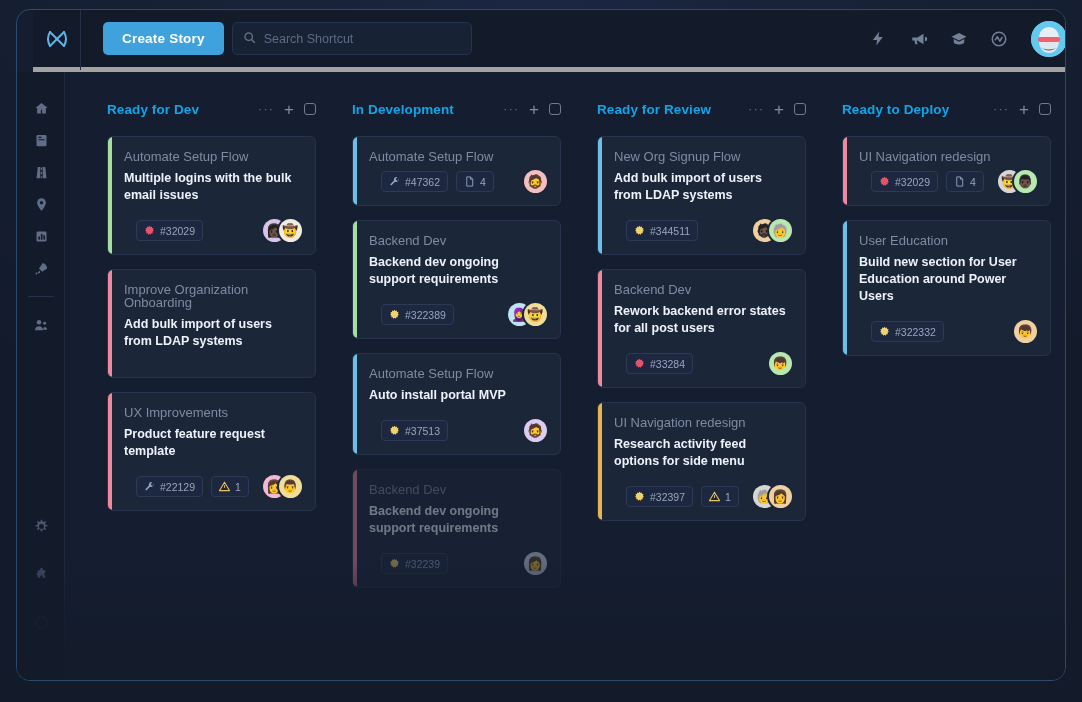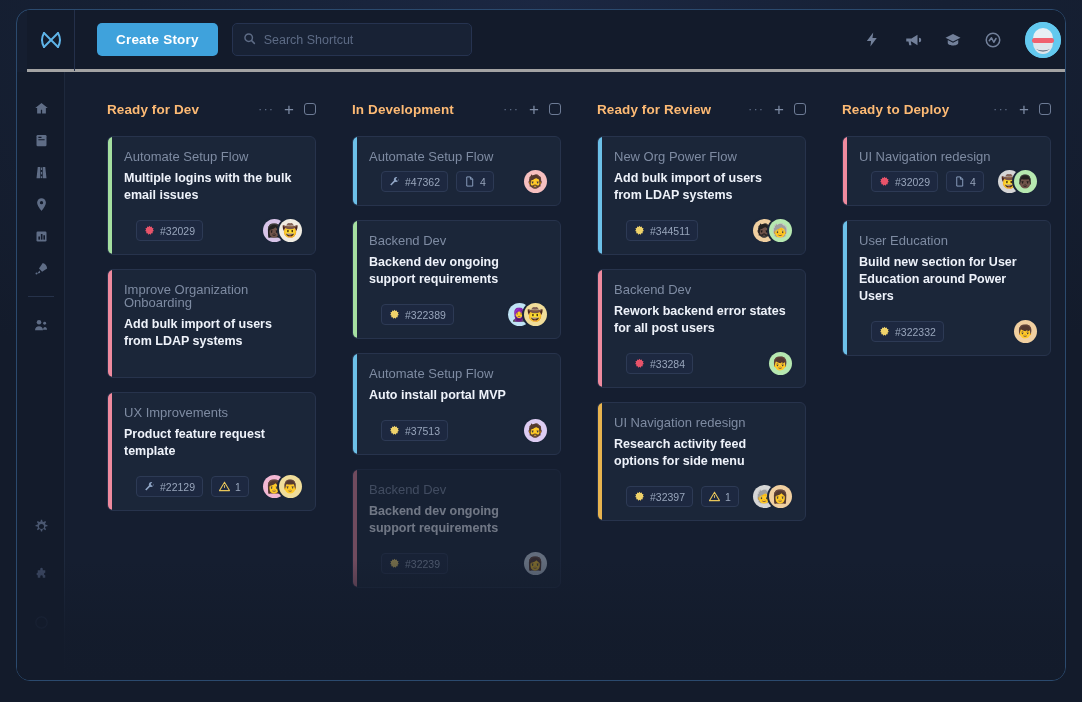--- a/index.html
+++ b/index.html
@@ -37,25 +37,25 @@
     position:absolute;
     left:0; right:0; bottom:0;
     height:120px;
     background: linear-gradient(to bottom, rgba(19,27,43,0) 0%, rgba(19,27,43,0.82) 62%, rgba(19,27,43,1) 100%);
     pointer-events:none;
   }
 
   
   #topbar {
     position: absolute;
-    left: 10px; top: 0;
+    left: 16px; top: 0;
     width: 1050px;
     height: 62px;
     background: #131b2b;
-    border-bottom: 3px solid #a3a3a3;
+    border-bottom: 5px solid #a3a3a3;
     display: flex;
     align-items: center;
   }
 
   .logo-cell {
     width: 48px;
     height: 62px;
     display: flex;
     align-items: center;
     justify-content: center;
@@ -72,21 +72,21 @@
     height: 33px;
     padding: 0 19px;
     font-size: 13.5px;
     font-weight: bold;
     font-family: "Liberation Sans", sans-serif;
     cursor: pointer;
     letter-spacing: .2px;
   }
 
   #search-wrap {
-    margin-left: 14px;
+    margin-left: 8px;
     width: 240px;
     height: 33px;
     background: #182235;
     border: 1px solid #263350;
     border-radius: 5px;
     display: flex;
     align-items: center;
     padding: 0 10px;
   }
   #search-input {
@@ -168,21 +168,21 @@
 
   .col-head {
     display: flex;
     align-items: center;
     height: 22px;
     margin-bottom: 16px;
   }
   .col-title {
     font-size: 13.5px;
     font-weight: bold;
-    color: #fdba74;
+    color: #0ea5e9;
     letter-spacing: .1px;
   }
   .col-actions {
     margin-left: auto;
     display: flex;
     align-items: center;
     gap: 10px;
   }
   .col-dots { color: #5f6d86; font-size: 13px; letter-spacing:1px; cursor:pointer; line-height:10px;}
   .col-plus { color: #7d8ba4; font-size: 17px; cursor: pointer; line-height: 13px; font-weight: 300;}
@@ -588,21 +588,21 @@
           <div class="col-head">
             <div class="col-title">Ready for Review</div>
             <div class="col-actions">
               <div class="col-dots">···</div>
               <div class="col-plus">+</div>
               <div class="col-box"></div>
             </div>
           </div>
           <div class="card">
             <div class="accent" style="background: rgb(108, 192, 232);"></div>
-            <div class="card-epic">New Org Power Flow</div>
+            <div class="card-epic">New Org Signup Flow</div>
             <div class="card-title">Add bulk import of users from LDAP systems</div>
             <div class="card-foot">
               <div class="badges">
                 <div class="badge">
                   <span class="bico">
                     <svg width="11" height="11" viewBox="0 0 24 24">
                       <path d="M12 1.5 l2.1 2.6 3.2-1.1 .4 3.4 3.3 .8 -1.7 2.9 2.2 2.6 -2.9 1.8 .7 3.3 -3.4 .1 -1.1 3.2 -2.8-1.9 -2.8 1.9 -1.1-3.2 -3.4-.1 .7-3.3 -2.9-1.8 2.2-2.6 -1.7-2.9 3.3-.8 .4-3.4 3.2 1.1z" fill="#efd26a"></path>
                     </svg>
                   </span>
                   <span>#344511</span>

